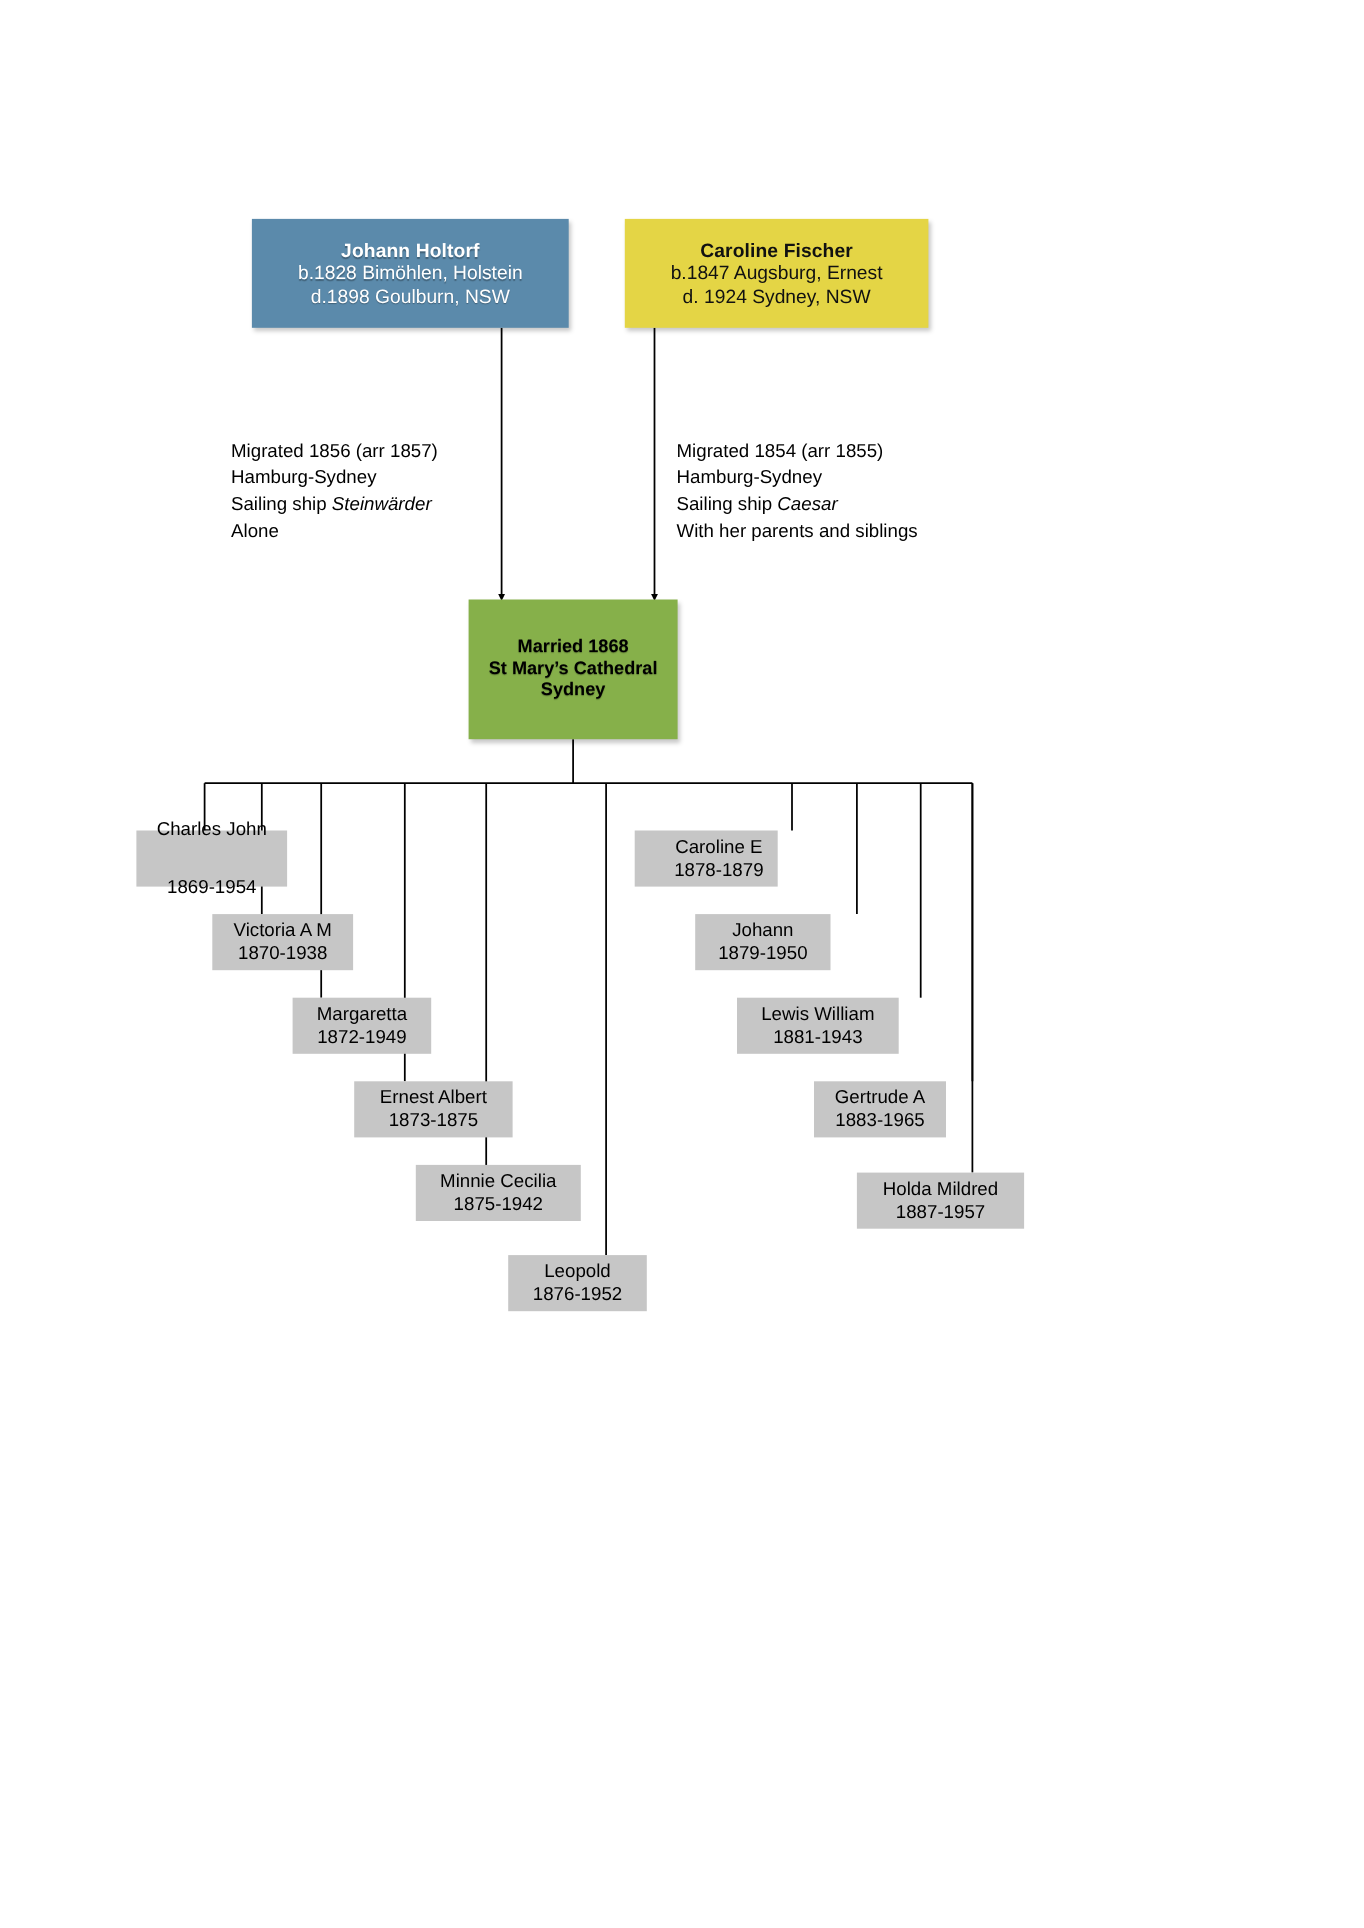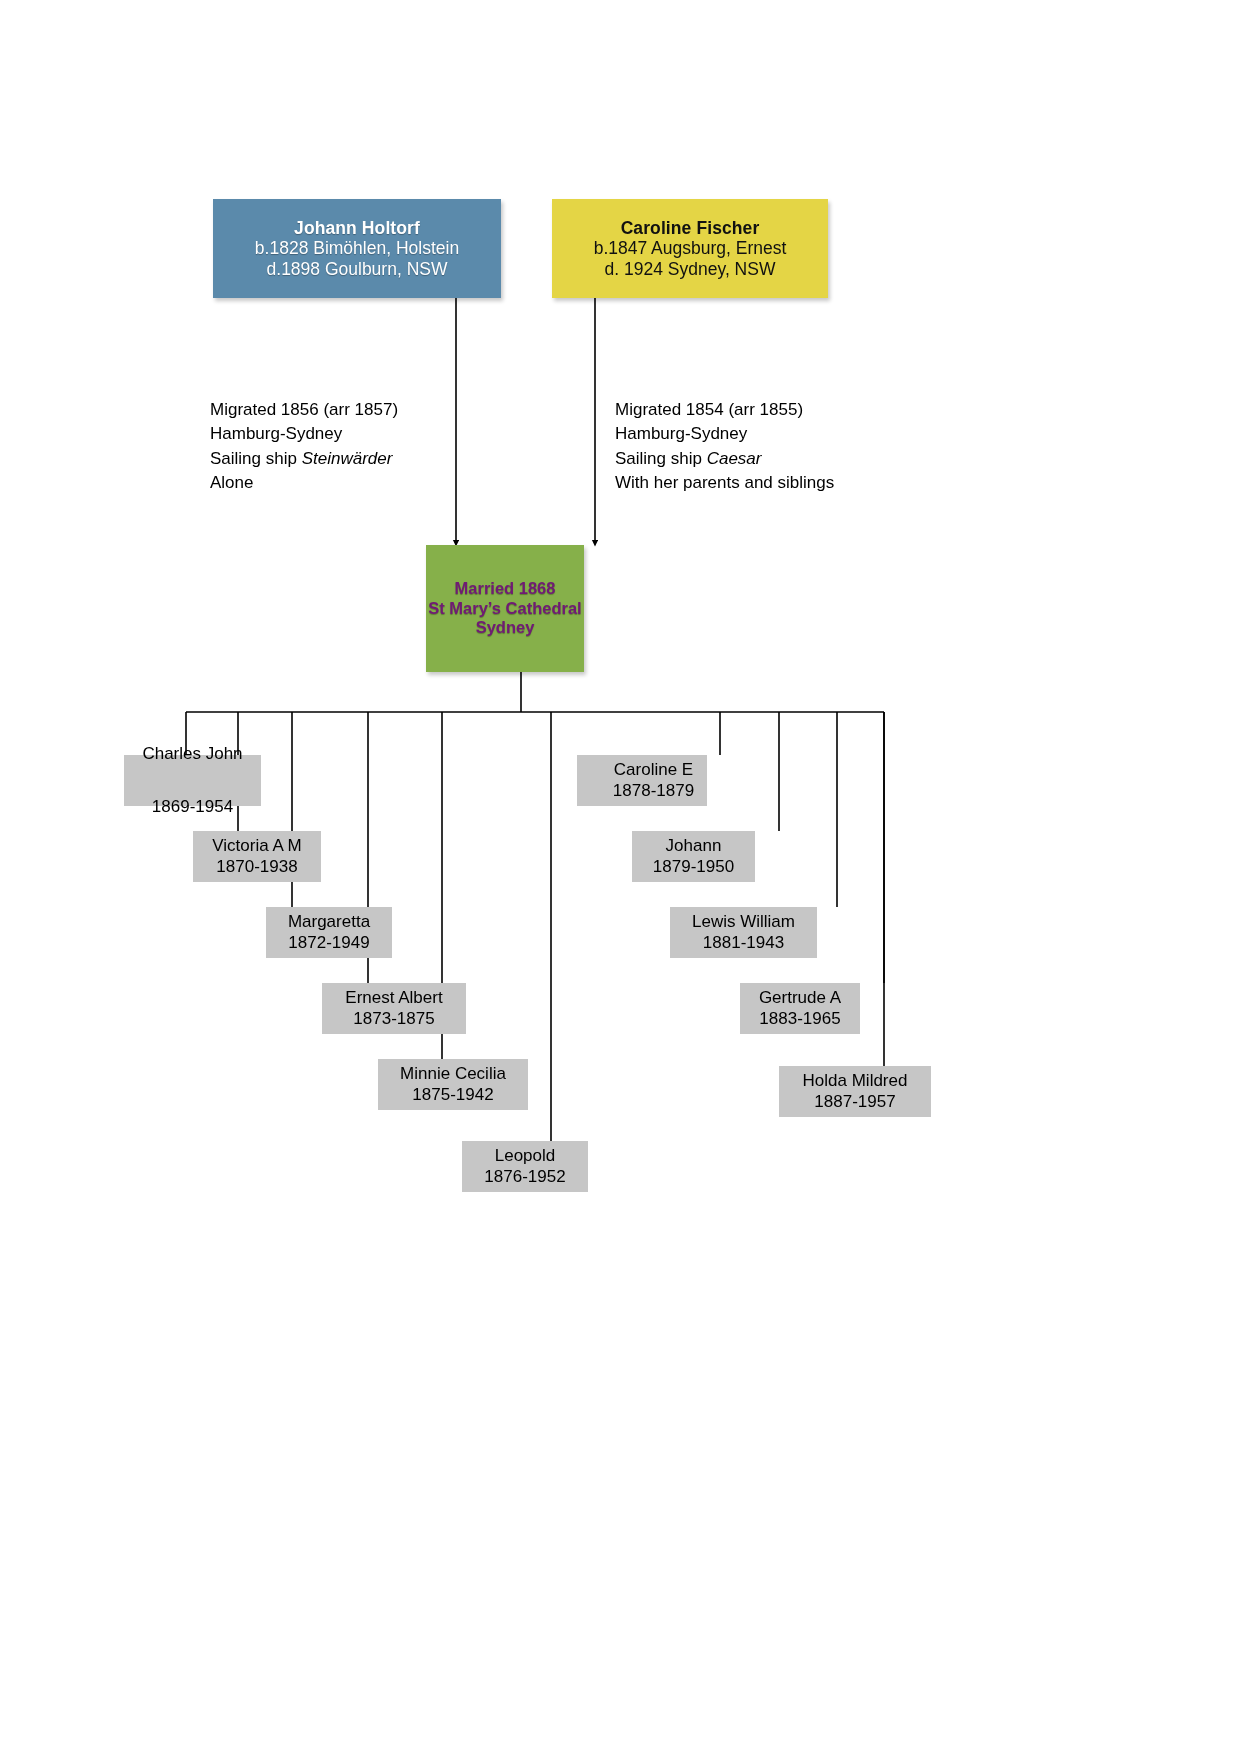--- a/index.html
+++ b/index.html
@@ -35,20 +35,21 @@
     align-items: center;
     justify-content: center;
     text-align: center;
     line-height: 1.18;
   }
 
   
   .parent-box {
     font-size: 17.5px;
     padding: 6px 10px;
+    margin-left: 16px;
   }
   .parent-box .nm {
     font-weight: bold;
     letter-spacing: 0.1px;
   }
   .box-father {
     background: #5b8aab;
     color: #ffffff;
     text-shadow: 0 1px 1px rgba(0,0,0,0.30);
     left: 213px;
@@ -63,25 +64,25 @@
     left: 552px;
     top: 199px;
     width: 276px;
     height: 99px;
     box-shadow: 2px 3px 4px rgba(0,0,0,0.22);
   }
 
   
   .box-marriage {
     background: #86b04a;
-    color: #701a75;
+    color: #000000;
     text-shadow: 0 1px 1px rgba(0,0,0,0.30);
     left: 426px;
     top: 545px;
-    width: 158px;
+    width: 190px;
     height: 127px;
     font-size: 16.5px;
     font-weight: bold;
     box-shadow: 2px 3px 4px rgba(0,0,0,0.22);
   }
 
   
   .note {
     position: absolute;
     font-size: 17px;

